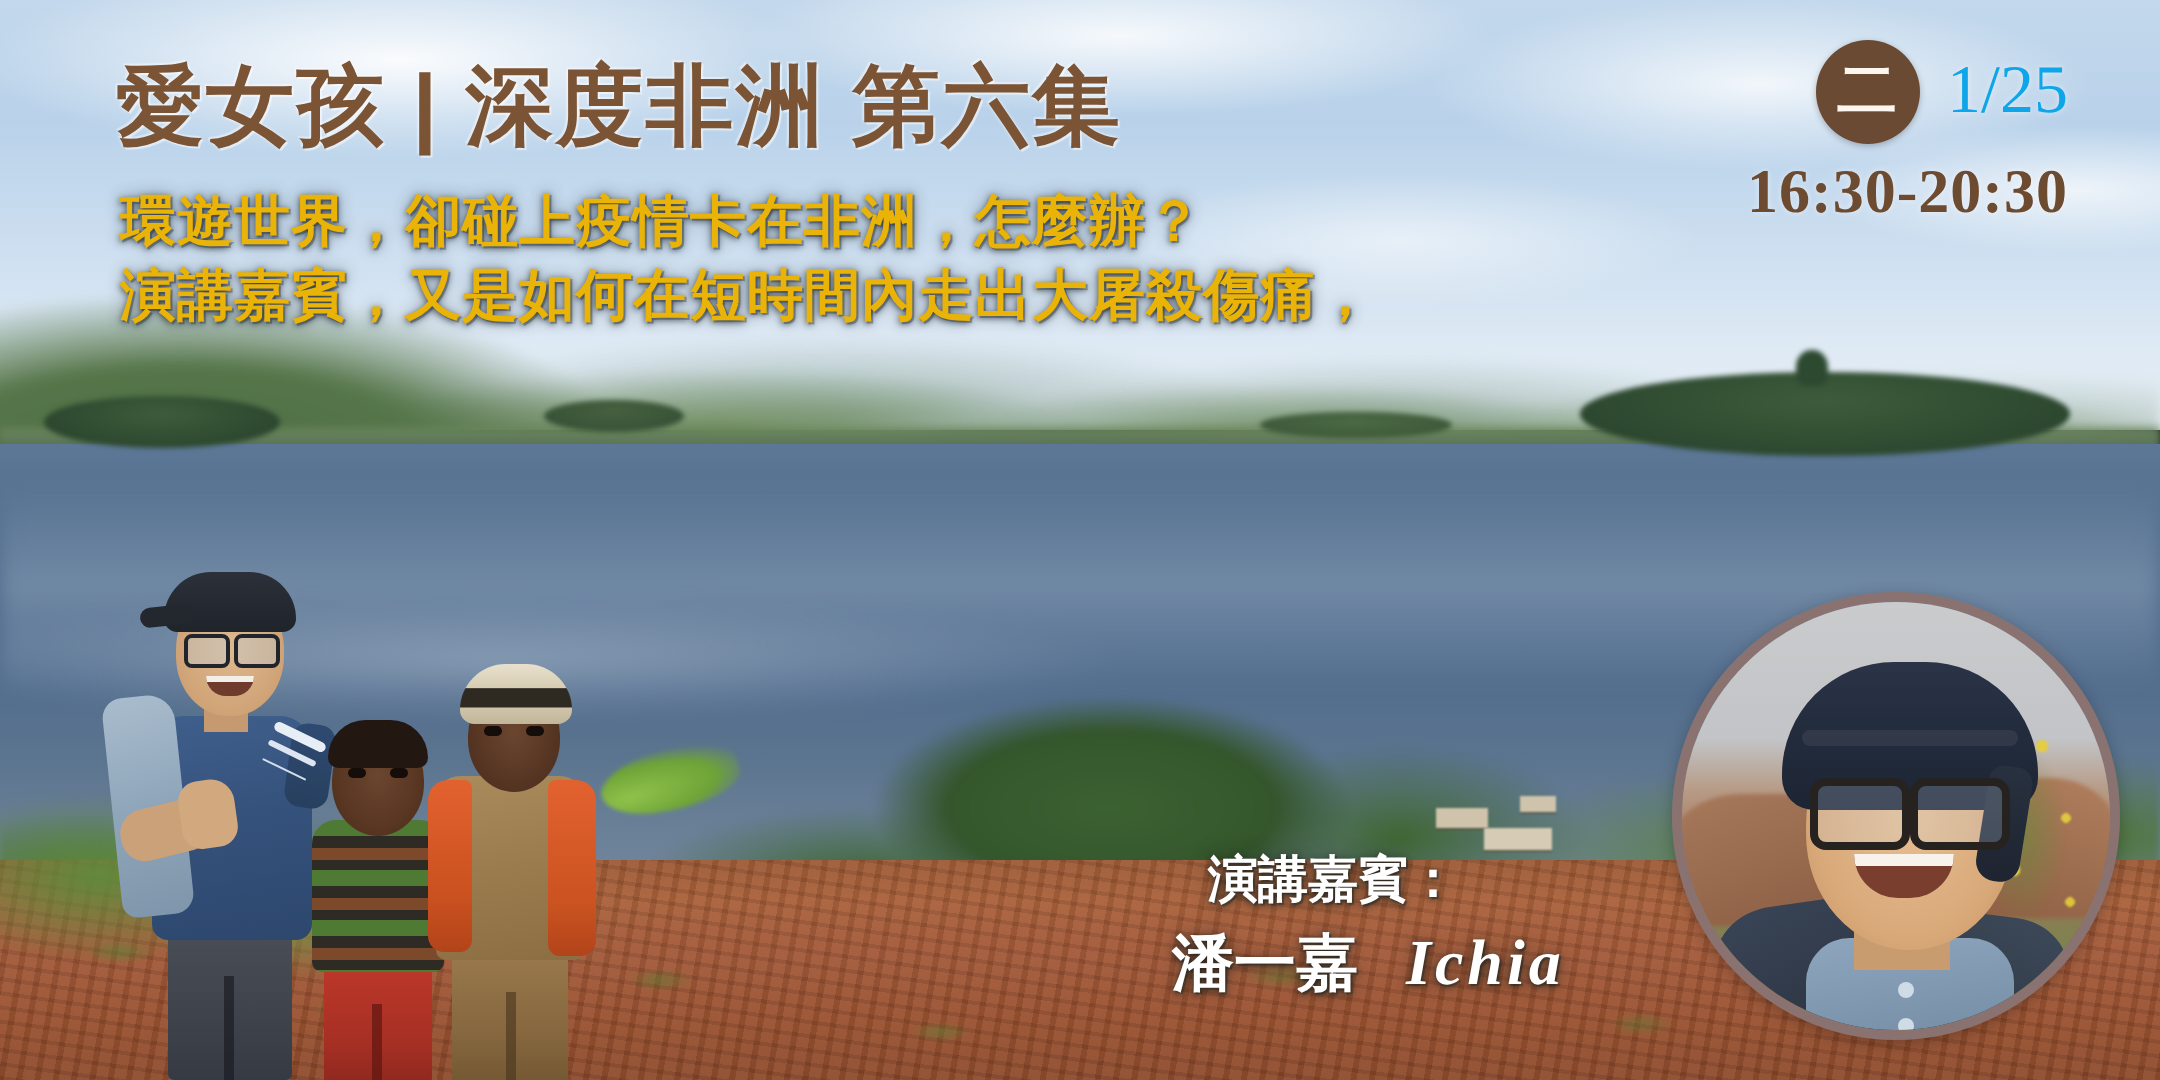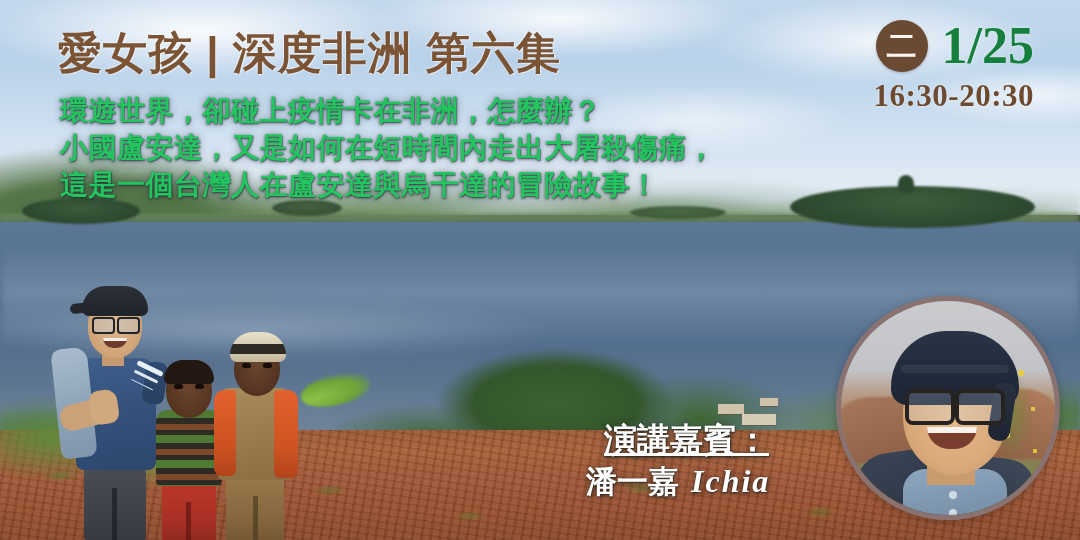--- a/index.html
+++ b/index.html
@@ -359,21 +359,21 @@
       -1px -1px 0 rgba(255,255,255,.30);
     white-space: nowrap;
   }
 
   .body-copy {
     position: absolute; left: 60px; top: 92px;
     width: 740px;
   }
   .body-line {
     font-size: 28px; font-weight: 700; line-height: 37px;
-    color: #22c55e; letter-spacing: .5px; white-space: nowrap;
+    color: #eab308; letter-spacing: .5px; white-space: nowrap;
     text-shadow:
       0 1px 3px rgba(30,40,50,.75),
       0 0 8px rgba(30,40,50,.45),
       1px 1px 0 rgba(40,50,60,.35);
   }
 
   
   .date-block {
     position: absolute; right: 46px; top: 20px;
     text-align: right;
@@ -383,46 +383,46 @@
   }
   .weekday-badge {
     width: 52px; height: 52px; border-radius: 50%;
     background: #6b4a34;
     display: flex; align-items: center; justify-content: center;
     color: #fdf6ee; font-size: 30px; font-weight: 700; line-height: 1;
     box-shadow: 0 1px 3px rgba(0,0,0,.25);
   }
   .date-text {
     font-family: "Liberation Serif", serif;
-    font-size: 52px; font-weight: 700; color: #15803d; line-height: 1;
+    font-size: 34px; font-weight: 400; color: #0ea5e9; line-height: 1;
     text-shadow: 0 0 3px rgba(255,255,255,.5);
   }
   .time-text {
     margin-top: 6px;
     font-family: "Liberation Serif", serif;
     font-size: 31px; font-weight: 700; color: #6d4b30; letter-spacing: .5px;
     text-shadow: 0 0 3px rgba(255,255,255,.5);
   }
 
   
   .speaker {
     position: absolute; left: 604px; top: 420px;
   }
   .speaker-label, .speaker-name {
     color: #ffffff; font-weight: 700; white-space: nowrap;
     text-shadow:
       0 1px 3px rgba(30,35,30,.8),
       0 0 9px rgba(30,35,30,.5),
       1px 1px 0 rgba(40,45,40,.4);
   }
-  .speaker-label { font-size: 33px; line-height: 40px; text-decoration: underline; }
+  .speaker-label { font-size: 25px; line-height: 40px; }
   .speaker-name  { font-size: 31px; line-height: 42px; margin-left: -18px; }
   .speaker-name .latin {
     font-family: "Liberation Serif", serif;
-    font-style: italic; font-size: 32px; letter-spacing: 2px; margin-left: 12px;
+    font-style: italic; font-size: 32px; letter-spacing: 2px; margin-left: 24px;
   }
 
   
   .portrait {
     position: absolute; left: 836px; top: 296px;
     width: 224px; height: 224px; border-radius: 50%;
     border: 5px solid #8a7270;
     overflow: hidden;
     box-shadow: 0 2px 8px rgba(0,0,0,.25);
   }
@@ -582,22 +582,21 @@
         <div class="boy2-hat"></div>
         <div class="boy2-eyes"></div>
       </div>
     </div>
   </div>
 
   <div class="title">愛女孩 | 深度非洲 第六集</div>
 
   <div class="body-copy">
     <div class="body-line">環遊世界，卻碰上疫情卡在非洲，怎麼辦？</div>
-    <div class="body-line">小國盧安達，又是如何在短時間內走出大屠殺傷痛，</div>
-    <div class="body-line">這是一個台灣人在盧安達與烏干達的冒險故事！</div>
+    <div class="body-line">演講嘉賓，又是如何在短時間內走出大屠殺傷痛，</div>
   </div>
 
   <div class="date-block">
     <div class="date-row">
       <div class="weekday-badge">二</div>
       <div class="date-text">1/25</div>
     </div>
     <div class="time-text">16:30-20:30</div>
   </div>
 

